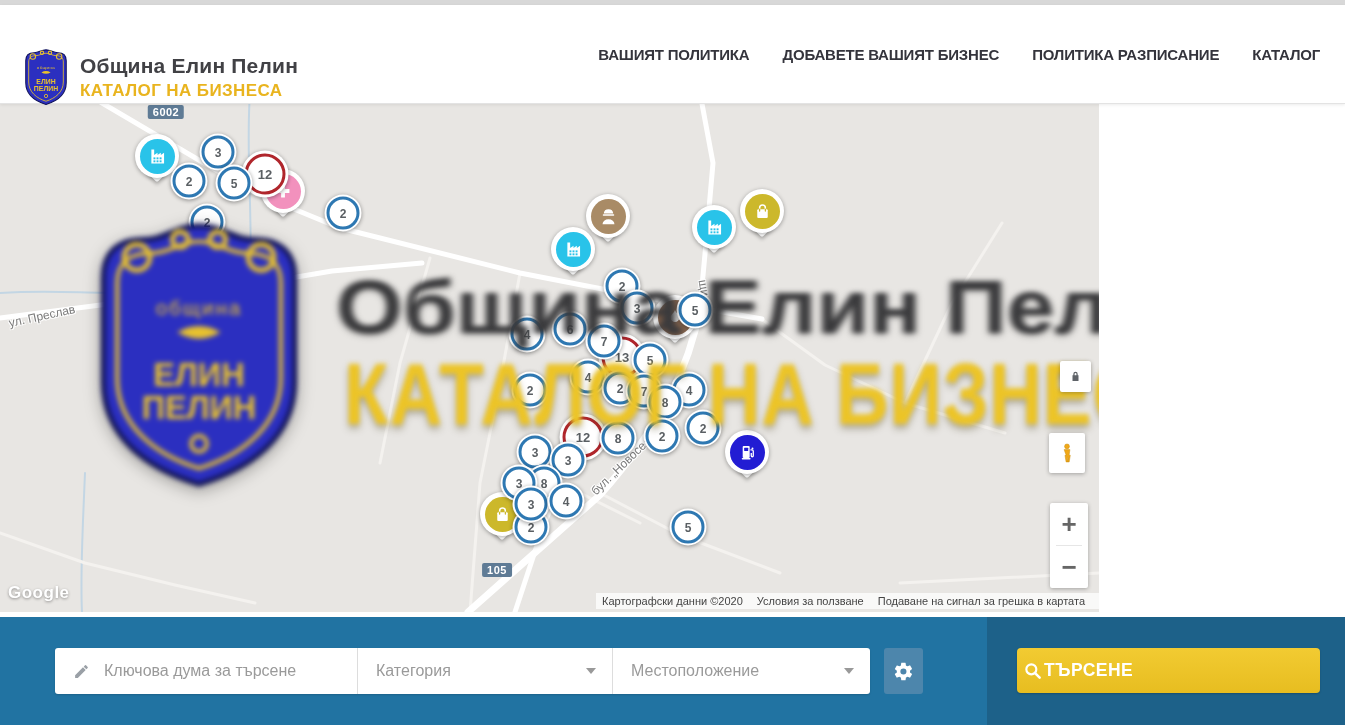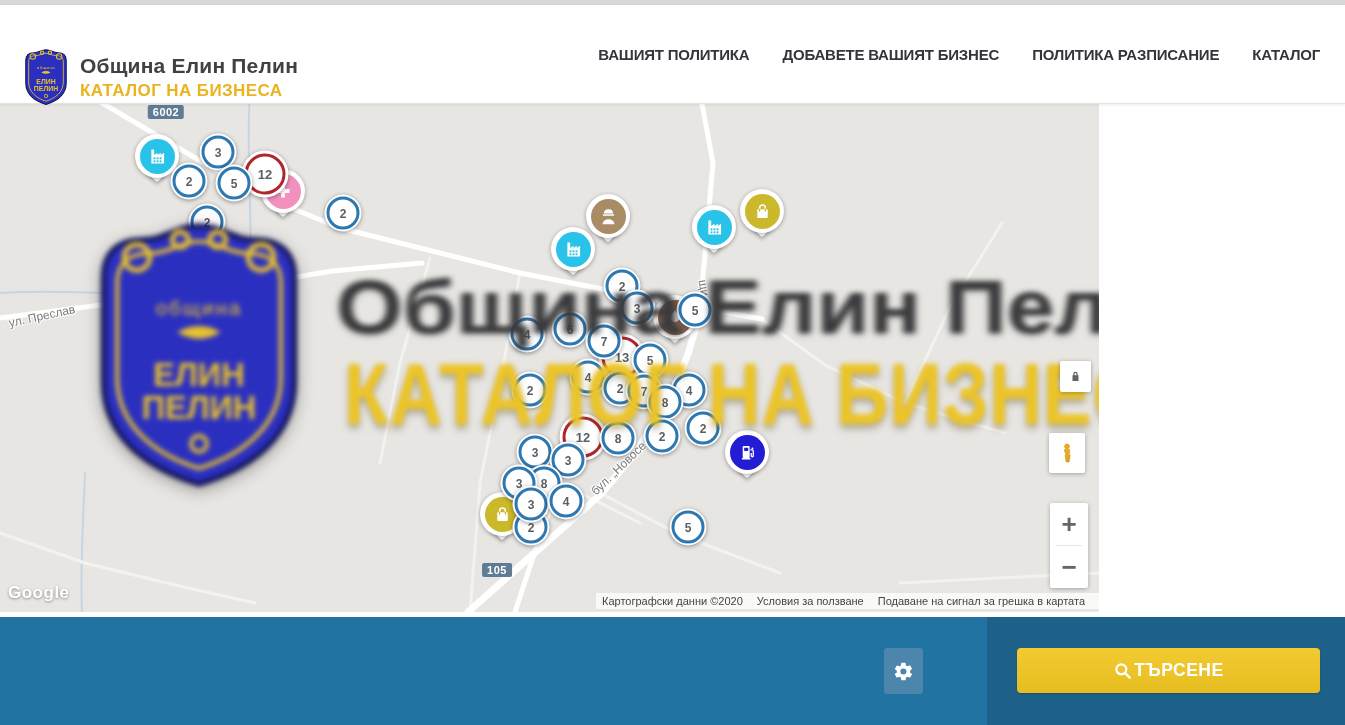--- a/index.html
+++ b/index.html
@@ -70,21 +70,21 @@
   .f-seg{display:flex;align-items:center;}
   .f-key{width:302px;padding-left:18px;box-sizing:border-box;}
   .f-key input{border:none;outline:none;font-family:"Liberation Sans",sans-serif;font-size:16px;color:#333;width:240px;margin-left:12px;background:transparent;}
   .f-key input::placeholder{color:#9a9a9a;}
   .f-cat,.f-loc{border-left:1px solid #ddd;justify-content:space-between;padding:0 16px 0 18px;box-sizing:border-box;cursor:pointer;color:#9a9a9a;font-size:16px;}
   .f-cat{width:255px;}
   .f-loc{width:258px;}
   .caret{width:0;height:0;border-left:5px solid transparent;border-right:5px solid transparent;border-top:6px solid #999;}
   .pencil{display:flex;align-items:center;}
   .gear{position:absolute;left:884px;top:31px;width:39px;height:46px;border:none;border-radius:3px;background:#4d86ac;display:flex;align-items:center;justify-content:center;cursor:pointer;}
-  .gobtn{position:absolute;left:1017px;top:31px;width:303px;height:45px;border:none;border-radius:4px;background:linear-gradient(#f2cb32,#e7bd20);display:flex;align-items:center;justify-content:center;gap:1px;cursor:pointer;box-shadow:0 1px 2px rgba(0,0,0,.2);}
+  .gobtn{position:absolute;left:1017px;top:31px;width:303px;height:45px;border:none;border-radius:4px;background:linear-gradient(#f2cb32,#e7bd20);display:flex;align-items:center;gap:1px;cursor:pointer;box-shadow:0 1px 2px rgba(0,0,0,.2);}
   .gobtn span{font-size:17.5px;font-weight:700;color:#fff;letter-spacing:.5px;font-family:"Liberation Sans",sans-serif;}
 </style>
 </head>
 <body>
 
 <div class="stage">
   <div class="top-strip"></div>
 
   <header>
     <a class="brand">
@@ -501,20 +501,38 @@
     </div>
     <div class="zoomctl">
       <button>+</button>
       <div class="zdiv"></div>
       <button>−</button>
     </div>
   </div>
 
   <div class="searchbar">
     <div class="sb-right-bg"></div>
+    <div class="field">
+      <div class="f-seg f-key">
+        <span class="pencil">
+          <svg viewBox="0 0 24 24" width="17">
+              <path fill="#9aa0a6" d="M3 17.2V21h3.8L17.9 9.9l-3.8-3.8L3 17.2zM20.7 7.04c.4-.4.4-1.02 0-1.41l-2.33-2.33a1 1 0 0 0-1.41 0l-1.84 1.84 3.75 3.75 1.83-1.85z"></path>
+            </svg>
+        </span>
+        <input placeholder="Ключова дума за търсене" style="">
+      </div>
+      <div class="f-seg f-cat">
+        <span>Категория</span>
+        <span class="caret"></span>
+      </div>
+      <div class="f-seg f-loc">
+        <span>Местоположение</span>
+        <span class="caret"></span>
+      </div>
+    </div>
     <button class="gear">
       <svg viewBox="0 0 24 24" width="21">
           <path fill="#fff" d="M19.4 13c.04-.32.06-.66.06-1s-.02-.68-.07-1l2.1-1.65c.19-.15.24-.42.12-.64l-2-3.46c-.12-.22-.39-.3-.61-.22l-2.49 1a7.3 7.3 0 0 0-1.73-1l-.38-2.65A.49.49 0 0 0 13.9 2h-4c-.25 0-.45.18-.49.42l-.38 2.65c-.62.26-1.2.6-1.73 1l-2.49-1c-.22-.08-.49 0-.61.22l-2 3.46c-.12.22-.07.49.12.64L4.42 11c-.04.32-.07.66-.07 1s.02.68.07 1l-2.1 1.65c-.19.15-.24.42-.12.64l2 3.46c.12.22.39.3.61.22l2.49-1c.53.4 1.11.74 1.73 1l.38 2.65c.04.24.24.42.49.42h4c.25 0 .45-.18.49-.42l.38-2.65c.62-.26 1.2-.6 1.73-1l2.49 1c.22.08.49 0 .61-.22l2-3.46c.12-.22.07-.49-.12-.64zM11.9 15.5a3.5 3.5 0 1 1 0-7 3.5 3.5 0 0 1 0 7z"></path>
         </svg>
     </button>
     <button class="gobtn">
       <svg viewBox="0 0 24 24" width="20">
           <circle cx="10" cy="10" r="6" fill="none" stroke="#fff" stroke-width="2.6"></circle>
           <path d="M14.5 14.5L20 20" stroke="#fff" stroke-width="3" stroke-linecap="round"></path>
         </svg>

